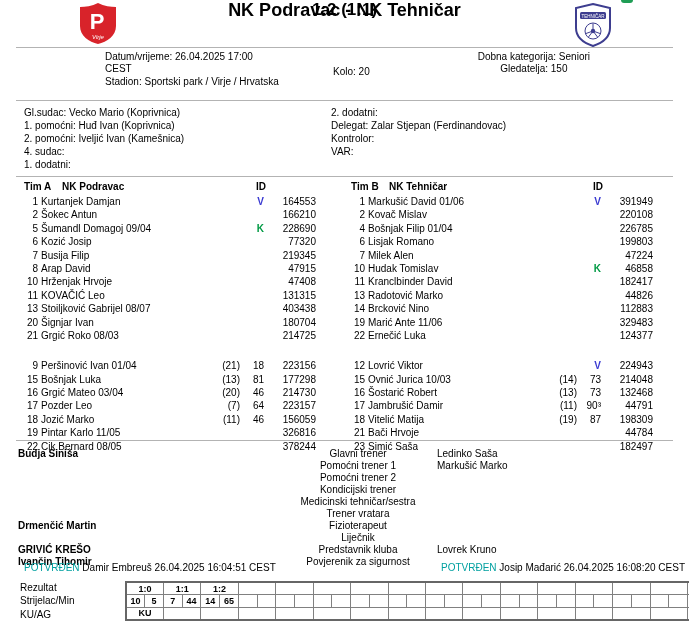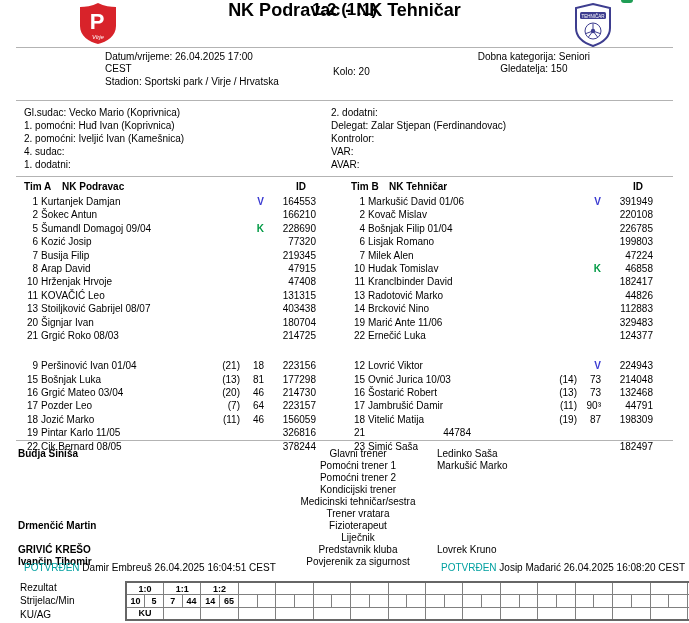--- a/index.html
+++ b/index.html
@@ -25,21 +25,21 @@
   .offleft{left:24px;top:106px;}
   .offright{left:331px;top:106px;}
   .offrow{height:13px;white-space:nowrap;}
   
   .team{top:181px;}
   .team-a{left:18px;width:298px;}
   .team-b{left:345px;width:308px;}
   .thead{display:flex;font-weight:bold;height:14px;line-height:12px;}
   .tlabel{width:44px;padding-left:6px;box-sizing:border-box;}
   .tname{flex:1;}
-  .tid{width:60px;text-align:right;padding-right:10px;box-sizing:border-box;}
+  .tid{width:60px;text-align:left;padding-right:10px;box-sizing:border-box;}
   .prow{display:flex;height:13.4px;line-height:13.4px;white-space:nowrap;}
   .pnum{width:20px;text-align:right;}
   .pname{flex:1;padding-left:3px;overflow:visible;}
   .pfrom{width:30px;text-align:right;}
   .pmark{width:24px;text-align:right;}
   .pid{width:52px;text-align:right;}
   .pmark[data-val="V"]{color:#3a3ad1;font-weight:bold;}
   .pmark[data-val="K"]{color:#009a44;font-weight:bold;}
   .subs{margin-top:17px;}
   
@@ -119,21 +119,20 @@
   <div class="abs offcol offright">
 
       <div class="offrow" data-val="2. dodatni:">2. dodatni:</div>
 
       <div class="offrow" data-val="Delegat: Zalar Stjepan (Ferdinandovac)">Delegat: Zalar Stjepan (Ferdinandovac)</div>
 
       <div class="offrow" data-val="Kontrolor:">Kontrolor:</div>
 
       <div class="offrow" data-val="VAR:">VAR:</div>
 
-      <div class="offrow" data-val="AVAR:">AVAR:</div>
     </div>
 
   <div class="abs rule rule3"></div>
 
   <div class="abs team team-a">
     <div class="thead">
       <span class="tlabel">Tim A</span>
       <span class="tname">NK Podravac</span>
       <span class="tid">ID</span>
     </div>
@@ -420,20 +419,21 @@
         <div class="prow">
           <span class="pnum" data-val="18">18</span>
           <span class="pname" data-val="Vitelić Matija">Vitelić Matija</span>
           <span class="pfrom" data-val="(19)">(19)</span>
           <span class="pmark" data-val="87">87</span>
           <span class="pid" data-val="198309">198309</span>
         </div>
 
         <div class="prow">
           <span class="pnum" data-val="21">21</span>
+          <span class="pname" data-val="Bači Hrvoje">Bači Hrvoje</span>
           <span class="pfrom" data-val=""></span>
           <span class="pmark" data-val=""></span>
           <span class="pid" data-val="44784">44784</span>
         </div>
 
         <div class="prow">
           <span class="pnum" data-val="23">23</span>
           <span class="pname" data-val="Simić Saša">Simić Saša</span>
           <span class="pfrom" data-val=""></span>
           <span class="pmark" data-val=""></span>

